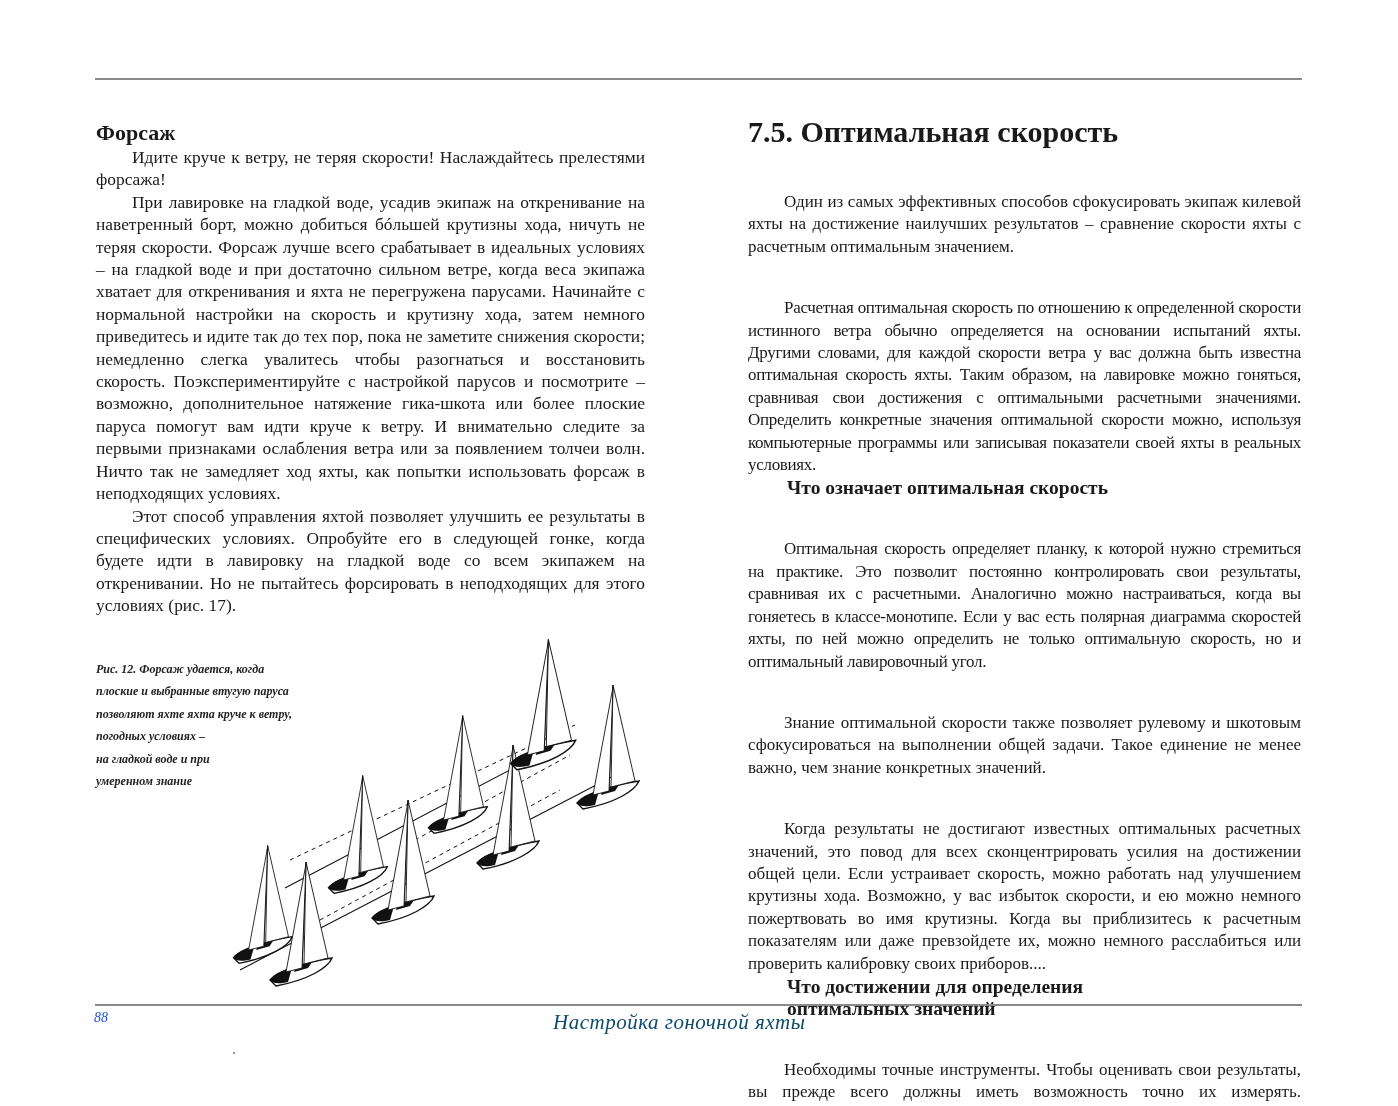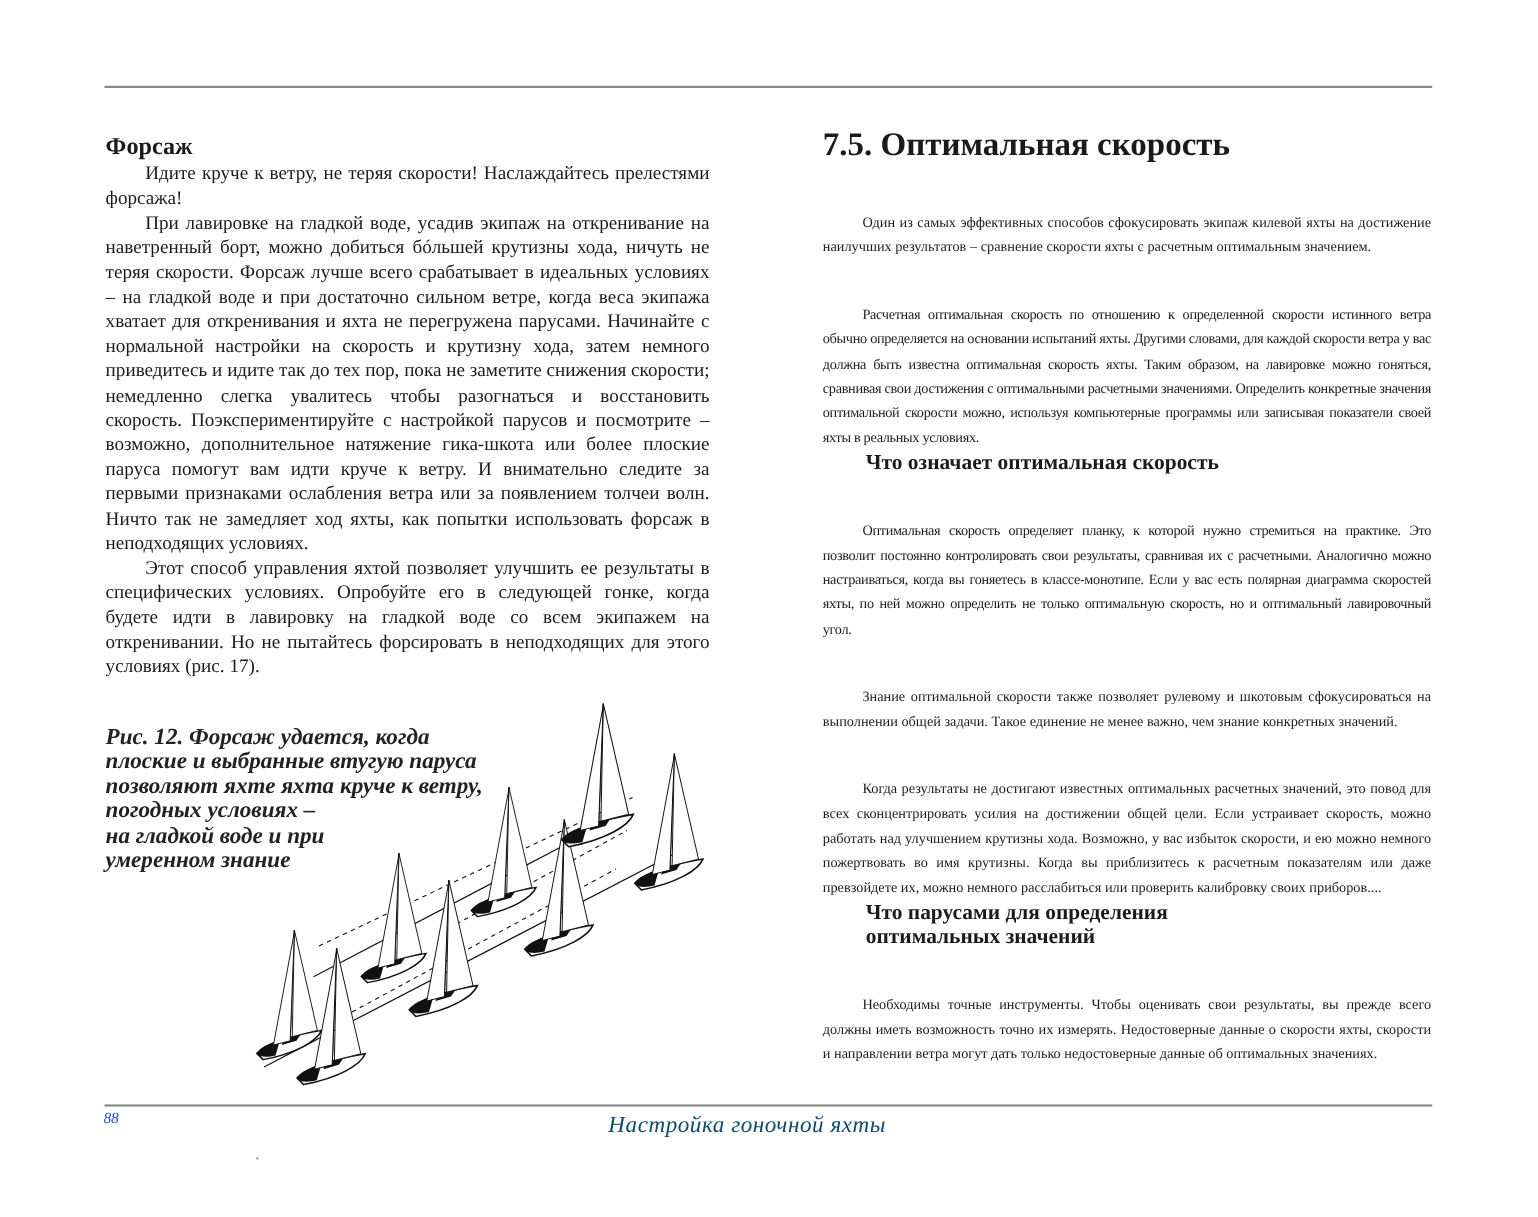--- a/index.html
+++ b/index.html
@@ -27,27 +27,27 @@
   }
   .h-sub {
     font-weight: bold; font-size: 19.5px; line-height: 22px; margin: 1px;
     padding-left: 38px;
   }
   p {
     margin: 0; font-size: 17.4px; line-height: 22.4px;
     text-align: justify; text-indent: 36px;
     hyphens: manual;
   }
-  .col.right p { font-size: 13px; line-height: 22.4px; margin-top: 39px; }
+  .col.right p { font-size: 17px; line-height: 22.4px; margin-top: 39px; }
   .col.right p.dense { letter-spacing: -0.3px; }
 
   .caption {
     position: absolute; left: 96px; top: 658px; width: 320px;
     font-style: italic; font-weight: bold;
-    font-size: 21px; line-height: 22.4px; color: #222;
+    font-size: 12px; line-height: 22.4px; color: #222;
   }
   .caption span { display: block; white-space: nowrap; }
 
   .figure {
     position: absolute; left: 220px; top: 630px; width: 440px; height: 360px;
   }
 
   .footer-page {
     position: absolute; left: 94px; top: 1010px;
     font-style: italic; font-size: 14px; color: #1d4ed8;
@@ -115,21 +115,21 @@
   <h1 class="h-chapter">7.5. Оптимальная скорость</h1>
   <p>Один из самых эффективных способов сфокусировать экипаж килевой яхты на достижение наилучших результатов – сравнение скорости яхты с расчетным оптимальным значением.</p>
   <p class="dense">Расчетная оптимальная скорость по отношению к определенной скорости истинного ветра обычно определяется на основании испытаний яхты. Другими словами, для каждой скорости ветра у вас должна быть известна оптимальная скорость яхты. Таким образом, на лавировке можно гоняться, сравнивая свои достижения с оптимальными расчетными значениями. Определить конкретные значения оптимальной скорости можно, используя компьютерные программы или записывая показатели своей яхты в реальных условиях.</p>
 
   <h3 class="h-sub">Что означает оптимальная скорость</h3>
   <p class="dense">Оптимальная скорость определяет планку, к которой нужно стремиться на практике. Это позволит постоянно контролировать свои результаты, сравнивая их с расчетными. Аналогично можно настраиваться, когда вы гоняетесь в классе-монотипе. Если у вас есть полярная диаграмма скоростей яхты, по ней можно определить не только оптимальную скорость, но и оптимальный лавировочный угол.</p>
   <p>Знание оптимальной скорости также позволяет рулевому и шкотовым сфокусироваться на выполнении общей задачи. Такое единение не менее важно, чем знание конкретных значений.</p>
   <p>Когда результаты не достигают известных оптимальных расчетных значений, это повод для всех сконцентрировать усилия на достижении общей цели. Если устраивает скорость, можно работать над улучшением крутизны хода. Возможно, у вас избыток скорости, и ею можно немного пожертвовать во имя крутизны. Когда вы приблизитесь к расчетным показателям или даже превзойдете их, можно немного расслабиться или проверить калибровку своих приборов....</p>
 
   <h3 class="h-sub">
-    <span>Что парусами для определения</span><br>
+    <span>Что достижении для определения</span><br>
     <span>оптимальных значений</span>
   </h3>
   <p>Необходимы точные инструменты. Чтобы оценивать свои результаты, вы прежде всего должны иметь возможность точно их измерять. Недостоверные данные о скорости яхты, скорости и направлении ветра могут дать только недостоверные данные об оптимальных значениях.</p>
 </div>
 
 <div class="rule bottom"></div>
 <div class="footer-page">88</div>
 <div class="footer-title">Настройка гоночной яхты</div>
 <div class="speck"></div>
 

